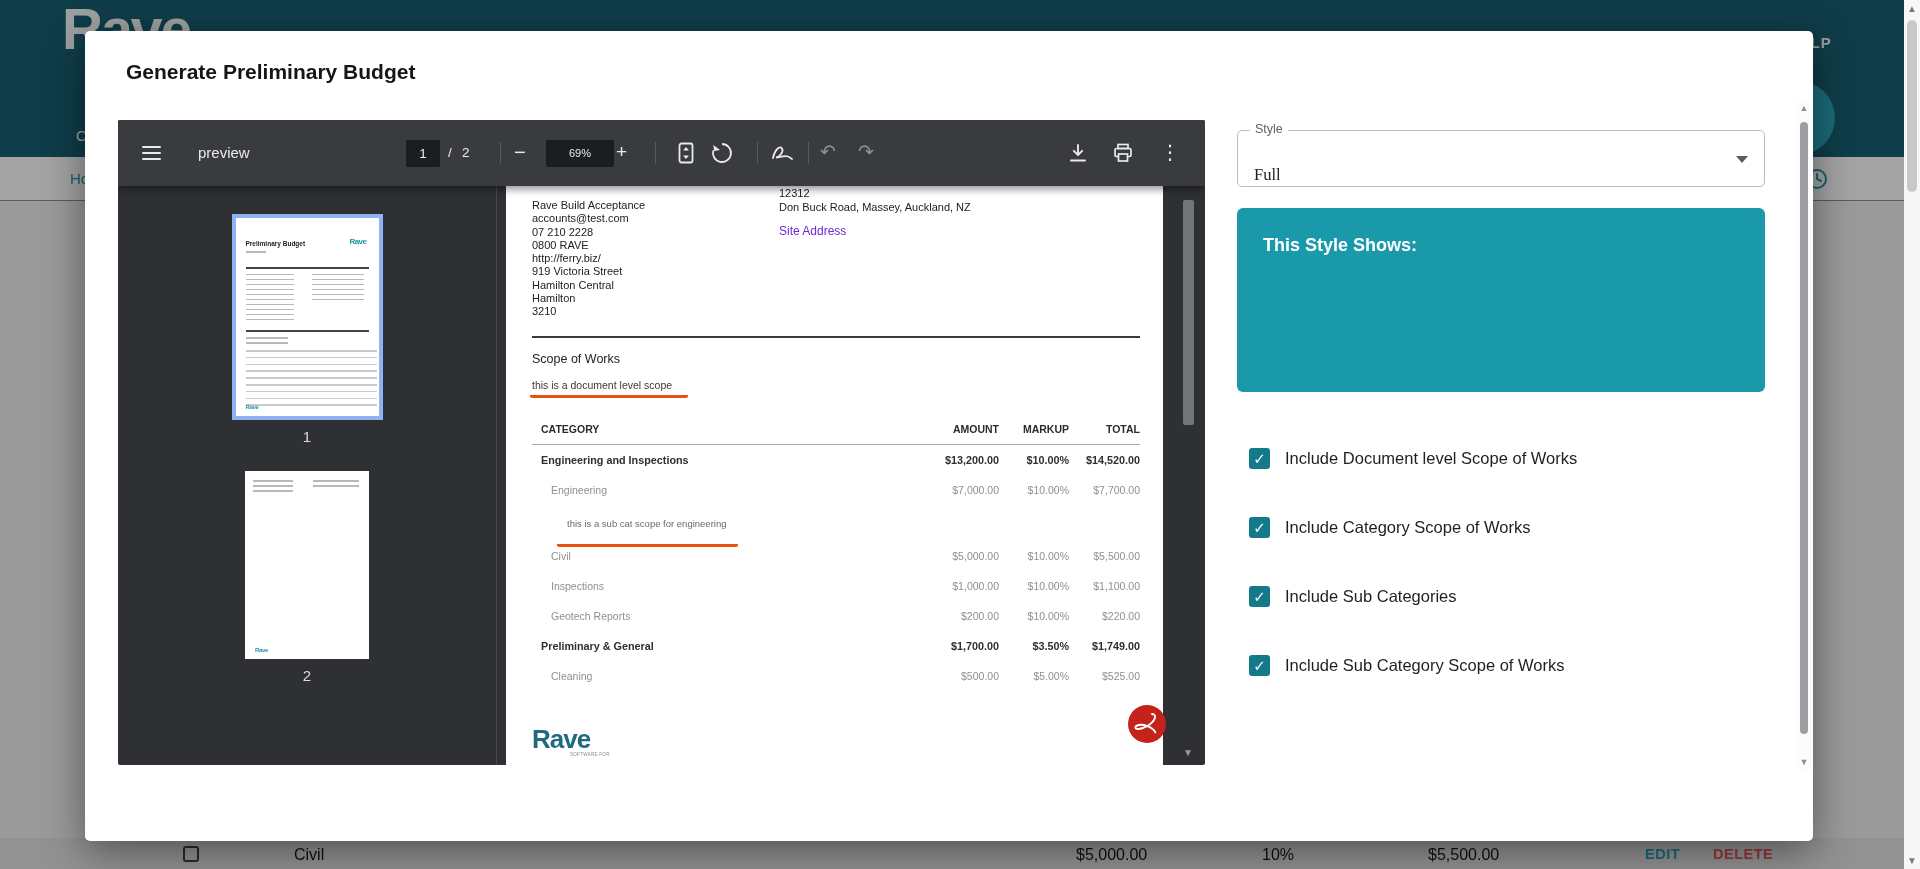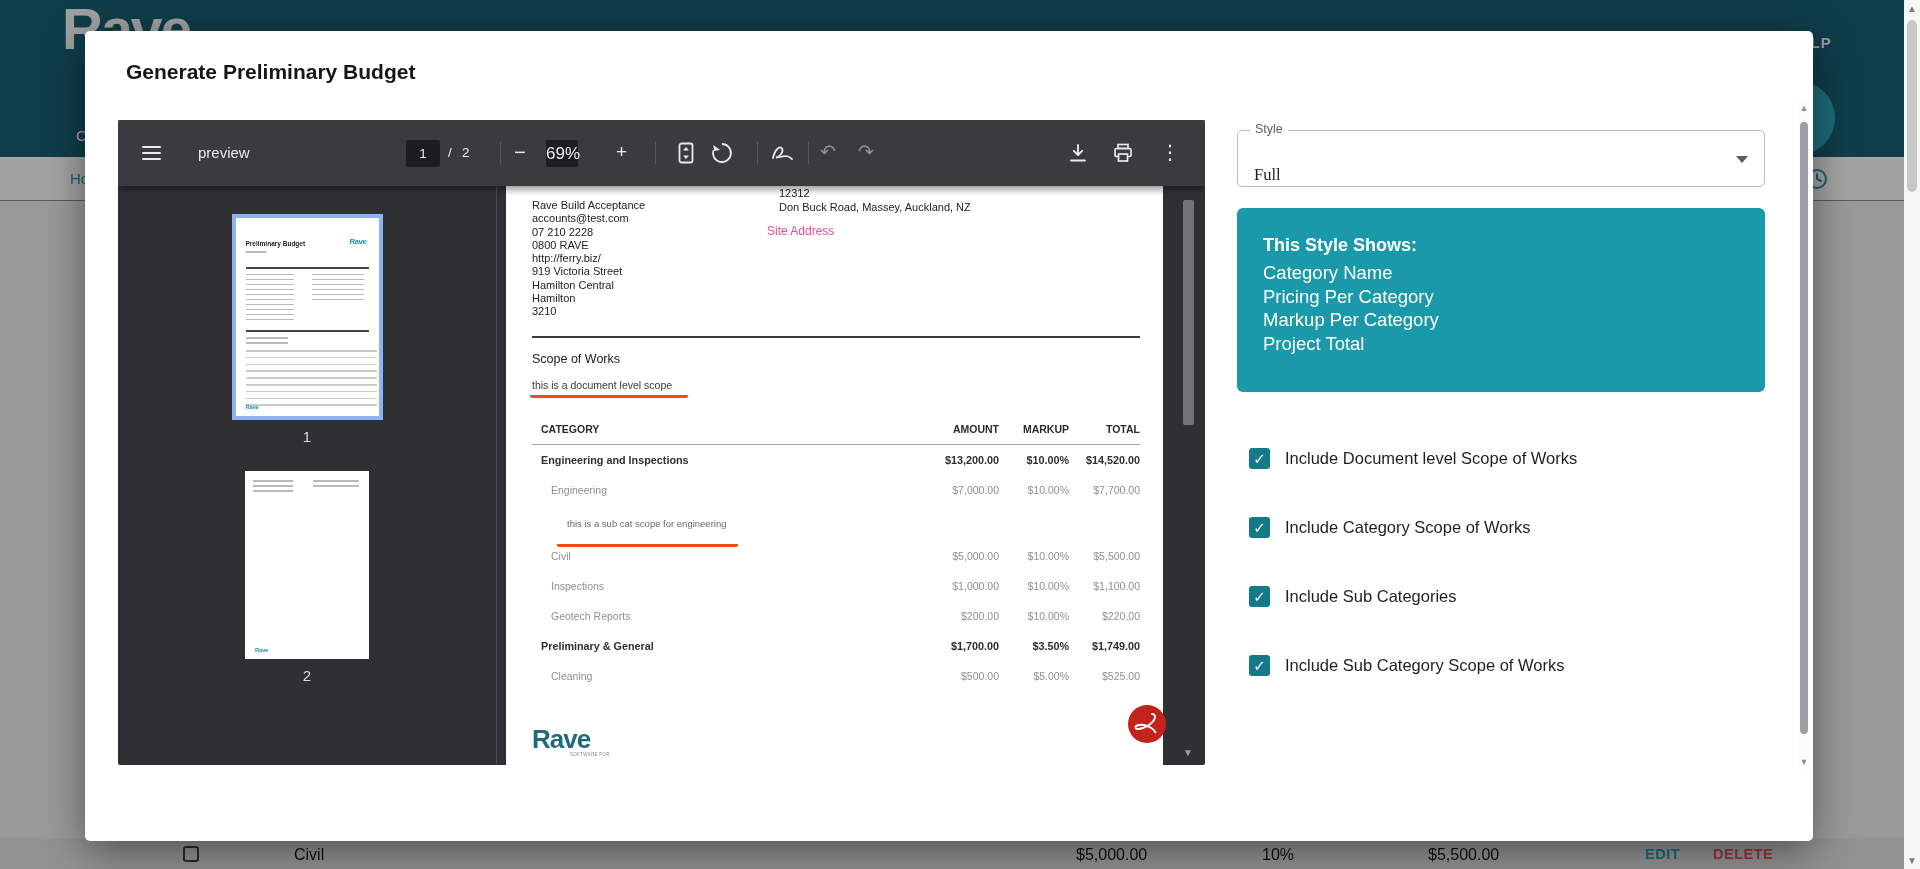--- a/index.html
+++ b/index.html
@@ -40,21 +40,21 @@
             box-shadow:0 3px 8px rgba(0,0,0,.45);color:#E9EAEC;}
   .vtoolbar .abs{position:absolute;}
   .burger{left:24px;top:26px;width:19px;height:14px;display:flex;flex-direction:column;justify-content:space-between;}
   .burger i{display:block;height:2px;background:#E9EAEC;border-radius:1px;}
   .vtitle{left:80px;top:0;line-height:66px;font-size:15px;font-weight:500;}
   .pagebox{left:288px;top:20px;width:34px;height:27px;background:#1B1D1F;border-radius:2px;text-align:center;line-height:27px;font-size:13.5px;}
   .pslash{left:330px;top:0;line-height:66px;font-size:13.5px;}
   .ptotal{left:344px;top:0;line-height:66px;font-size:13.5px;}
   .tsep{top:22px;width:1px;height:22px;background:#57585C;}
   .minus{left:396px;top:0;line-height:64px;font-size:20px;cursor:default;}
-  .zoombox{left:428px;top:20px;width:32px;height:27px;background:#1B1D1F;border-radius:2px;text-align:center;line-height:27px;font-size:17px;}
+  .zoombox{left:428px;top:20px;width:68px;height:27px;background:#1B1D1F;border-radius:2px;text-align:center;line-height:27px;font-size:11px;}
   .plus{left:498px;top:0;line-height:64px;font-size:19px;}
   .tb-ico{top:22px;}
   .undo{left:702px;top:0;line-height:64px;font-size:19px;color:#8F9094;}
   .redo{left:740px;top:0;line-height:64px;font-size:19px;color:#8F9094;}
   .dots{left:1042px;top:0;line-height:64px;font-size:20px;}
 
   .vbody{position:absolute;left:0;top:66px;width:1087px;height:579px;}
   .thumbs{position:absolute;left:0;top:0;width:379px;height:579px;border-right:1px solid #4A4A4E;
           display:flex;flex-direction:column;align-items:center;}
   .thumb{background:#fff;position:relative;overflow:hidden;}
@@ -65,21 +65,21 @@
   .t1-title{position:absolute;left:10px;top:22px;font-size:6.5px;font-weight:700;color:#222;}
   .t1-logo{position:absolute;right:12px;top:19px;font-size:8px;font-weight:700;color:#2196A8;letter-spacing:-0.5px;}
   .t-hr{position:absolute;left:10px;right:10px;height:2px;background:#444;}
   .tlines{position:absolute;background-image:repeating-linear-gradient(#B9B9B9 0px,#B9B9B9 1.5px,transparent 1.5px,transparent 5px);}
   .tlines.light{background-image:repeating-linear-gradient(#C9C9C9 0px,#C9C9C9 1.5px,transparent 1.5px,transparent 6.8px);}
   .t-footlogo{position:absolute;left:10px;bottom:6px;font-size:6px;font-weight:700;color:#2196A8;letter-spacing:-0.3px;}
 
   .docarea{position:absolute;left:380px;top:0;width:707px;height:579px;overflow:hidden;}
   .page{position:absolute;left:8px;top:0;width:657px;height:600px;background:#fff;color:#222;}
   .client-block{position:absolute;left:273px;top:1px;font-size:11px;line-height:13.5px;color:#222;}
-  .site-label{position:absolute;left:261px;top:38px;font-size:12px;color:#ec4899;}
+  .site-label{position:absolute;left:273px;top:38px;font-size:12px;color:#6d28d9;}
   .company-block{position:absolute;left:26px;top:13px;font-size:11px;line-height:13.3px;color:#222;}
   .hr1{position:absolute;left:26px;width:608px;top:150px;height:2px;background:#3B3B3B;}
   .scope-head{position:absolute;left:26px;top:166px;font-size:12.5px;color:#222;}
   .doc-scope{position:absolute;left:26px;top:193px;font-size:10.5px;color:#3a3a3a;}
   .doc-scope span{display:inline-block;padding:0 16px 4px 2px;margin-left:-2px;border-bottom:3px solid #E8510E;border-radius:2px;}
   .ptable{position:absolute;left:26px;top:230px;width:608px;margin-top:7px;}
   .pthead{position:relative;height:22px;border-bottom:1px solid #A8A8A8;font-size:10.5px;font-weight:700;color:#2B2B2B;}
   .pthead span,.prow span{position:absolute;}
   .col-cat{left:9px;}
   .col-amt{right:141px;}
@@ -327,26 +327,20 @@
     </div>
 
     <div class="style-select">
       <span class="ss-label">Style</span>
       <span class="ss-value">Full</span>
       <span class="ss-caret"></span>
     </div>
 
     <div class="style-info">
       <div class="si-heading">This Style Shows:</div>
-      <div id="info-items">
-          <div class="si-line">Category Name</div>
-          <div class="si-line">Pricing Per Category</div>
-          <div class="si-line">Markup Per Category</div>
-          <div class="si-line">Project Total</div>
-        </div>
     </div>
 
     <div class="checkbox-list" id="cb-list">
         <div class="cb-row">
           <span class="cb-box">
             <span class="cb-tick">✓</span>
           </span>
           <span class="cb-label">Include Document level Scope of Works</span>
         </div>
         <div class="cb-row">

